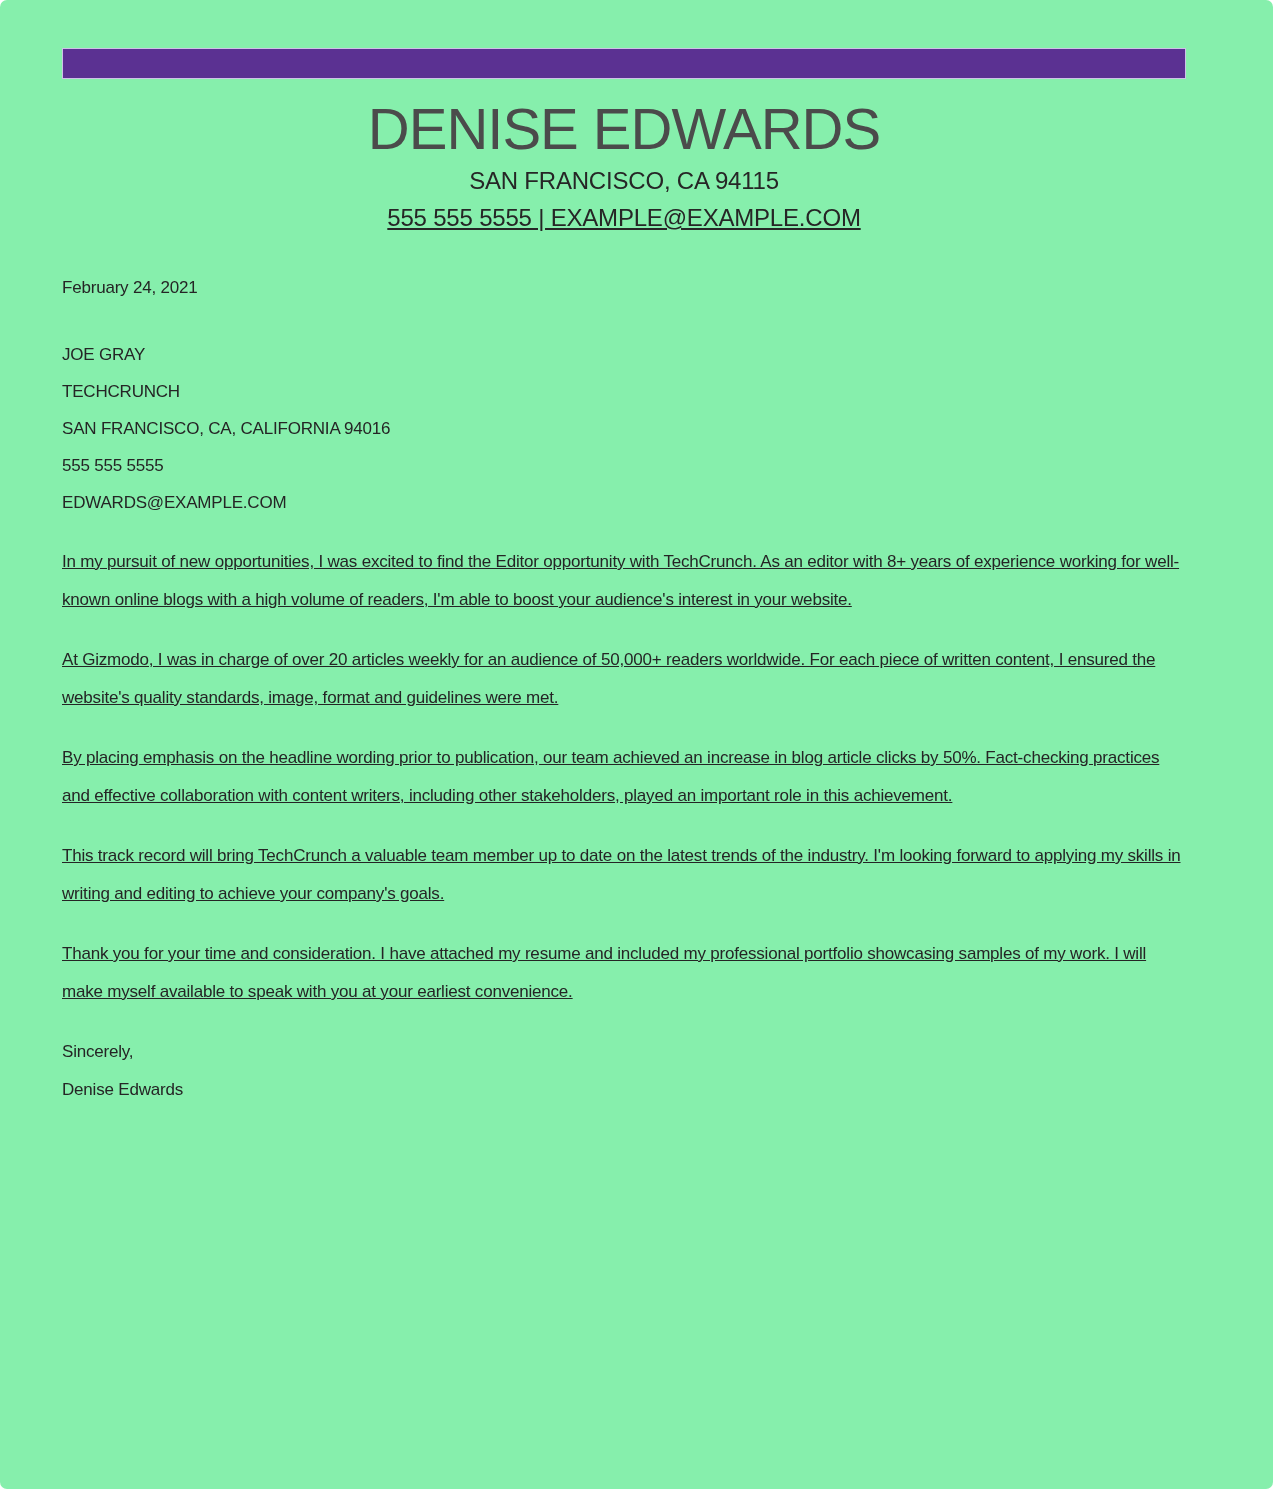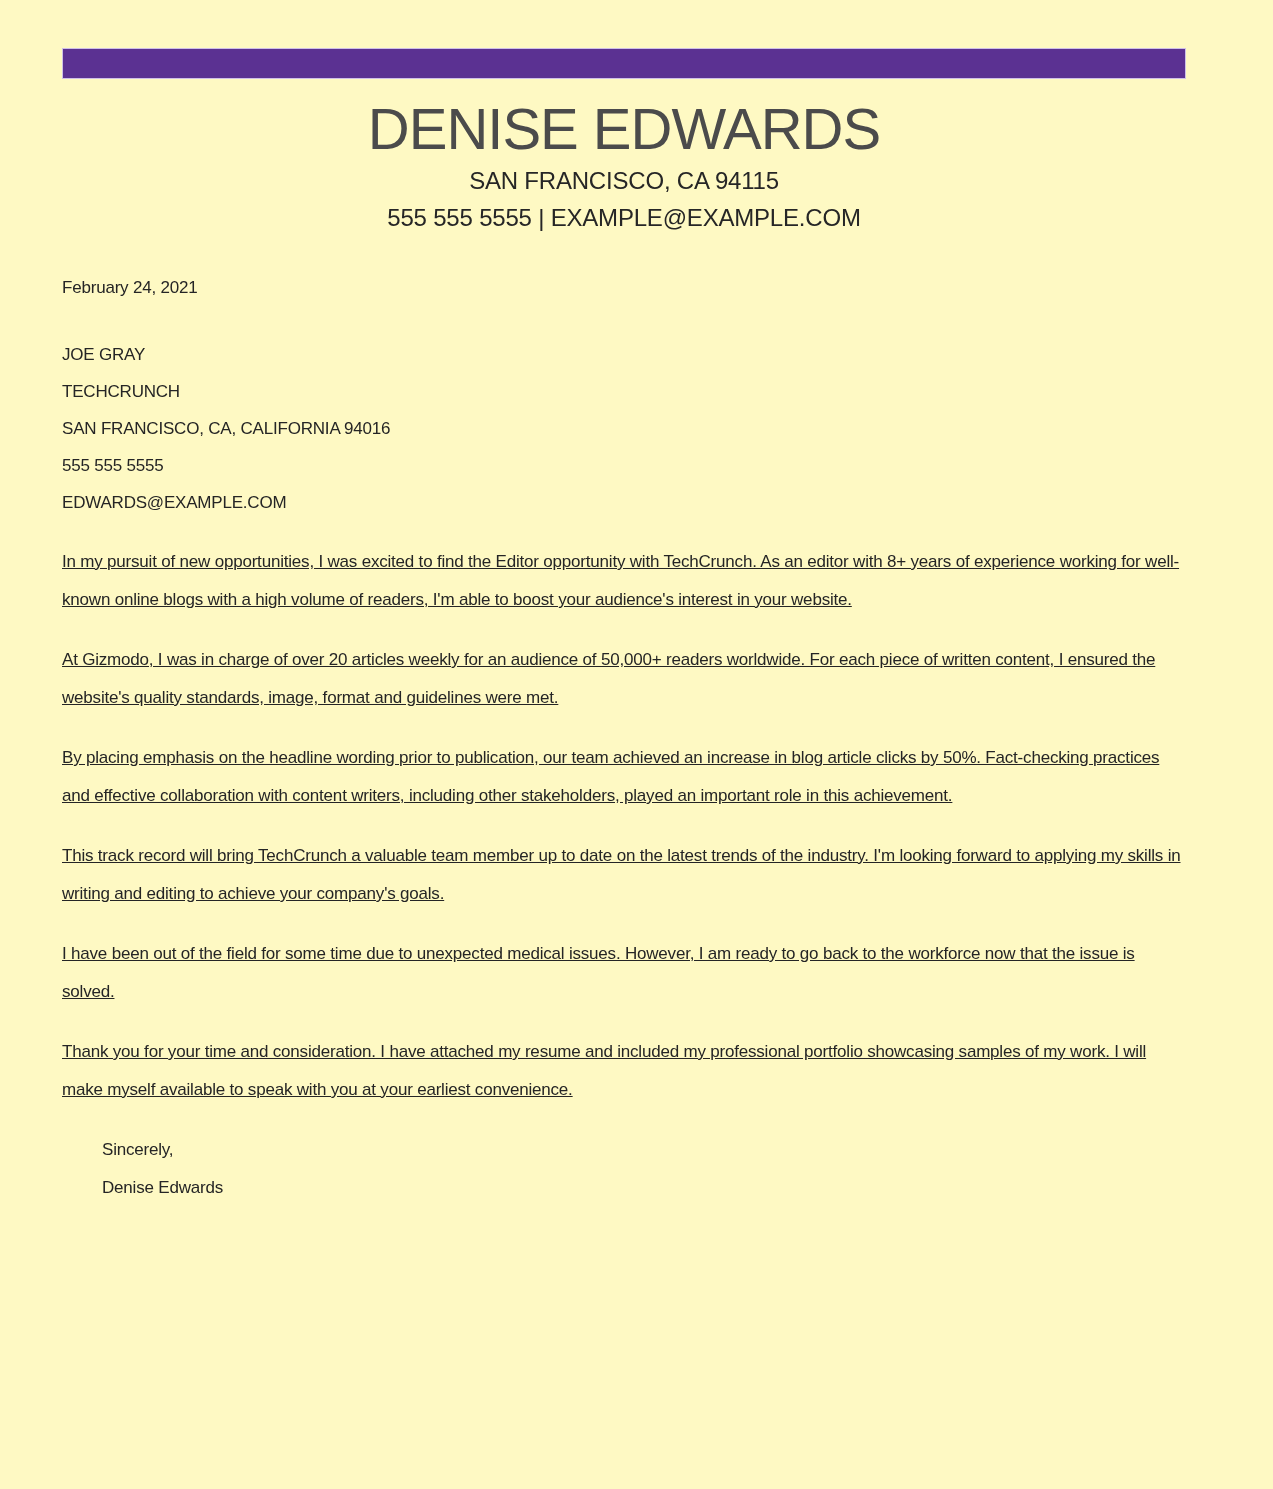--- a/index.html
+++ b/index.html
@@ -4,22 +4,23 @@
 <style>
   * { margin: 0; padding: 0; box-sizing: border-box; }
   html, body {
     background: #ffffff;
     font-family: "Liberation Sans", "DejaVu Sans", sans-serif;
   }
   .page {
     position: relative;
     width: 1273px;
     height: 1489px;
-    background: #fef9c3;
+    background: #86efac;
     overflow: hidden;
+    border-radius: 7px;
   }
   .accent-bar {
     margin: 48px 87px 0 62px;
     height: 31px;
     background: #5b3192;
     border: 1px solid #cfc0e8;
   }
   .header {
     margin: 0 87px 0 62px;
     text-align: center;
@@ -39,20 +40,21 @@
     line-height: 30px;
     letter-spacing: -0.2px;
     color: #262626;
   }
   .header .contact-line {
     margin-top: 7px;
     font-size: 24px;
     line-height: 30px;
     letter-spacing: -0.2px;
     color: #262626;
+    text-decoration: underline;
   }
   .body-area {
     margin: 0 87px 0 62px;
     color: #252525;
     font-size: 17px;
     letter-spacing: -0.2px;
   }
   .date-line {
     margin-top: 40px;
     line-height: 30px;
@@ -66,21 +68,20 @@
     line-height: 38px;
   }
   .paragraph {
     margin-top: 22px;
     line-height: 38px;
     text-decoration: underline;
   }
   .closing-block {
     margin-top: 22px;
     line-height: 38px;
-    margin-left: 40px;
   }
 </style>
 </head>
 <body>
 
 <div class="page">
 
   <div class="accent-bar"></div>
 
   <div class="header">
@@ -99,21 +100,20 @@
       <div>SAN FRANCISCO, CA, CALIFORNIA 94016</div>
       <div>555 555 5555</div>
       <div>EDWARDS@EXAMPLE.COM</div>
     </div>
 
 
     <div class="paragraph">In my pursuit of new opportunities, I was excited to find the Editor opportunity with TechCrunch. As an editor with 8+ years of experience working for well-known online blogs with a high volume of readers, I'm able to boost your audience's interest in your website.</div>
     <div class="paragraph">At Gizmodo, I was in charge of over 20 articles weekly for an audience of 50,000+ readers worldwide. For each piece of written content, I ensured the website's quality standards, image, format and guidelines were met.</div>
     <div class="paragraph">By placing emphasis on the headline wording prior to publication, our team achieved an increase in blog article clicks by 50%. Fact-checking practices and effective collaboration with content writers, including other stakeholders, played an important role in this achievement.</div>
     <div class="paragraph">This track record will bring TechCrunch a valuable team member up to date on the latest trends of the industry. I'm looking forward to applying my skills in writing and editing to achieve your company's goals.</div>
-    <div class="paragraph">I have been out of the field for some time due to unexpected medical issues. However, I am ready to go back to the workforce now that the issue is solved.</div>
     <div class="paragraph">Thank you for your time and consideration. I have attached my resume and included my professional portfolio showcasing samples of my work. I will make myself available to speak with you at your earliest convenience.</div>
 
     <div class="closing-block">
       <div>Sincerely,</div>
       <div>Denise Edwards</div>
     </div>
 
   </div>
 
 </div>

